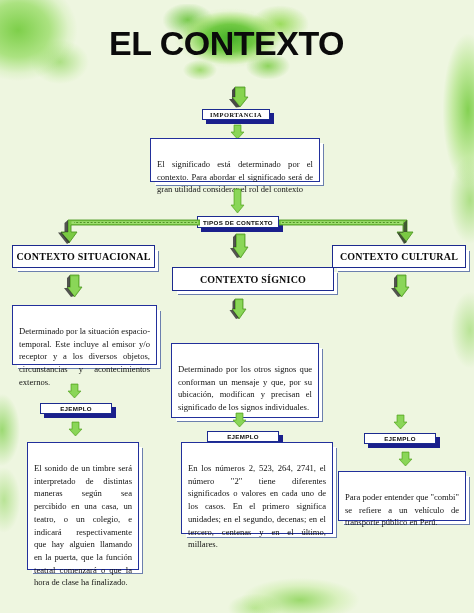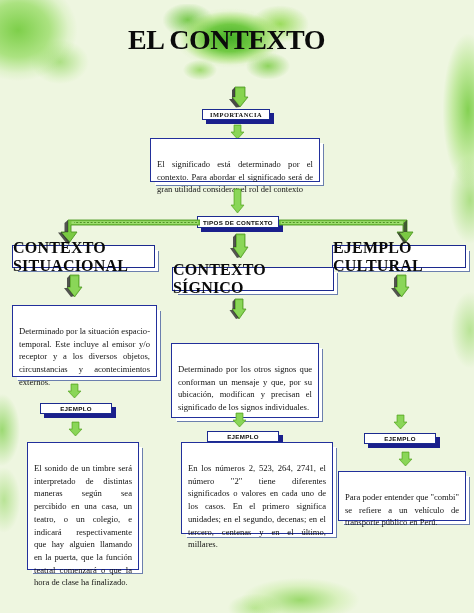--- a/index.html
+++ b/index.html
@@ -53,43 +53,43 @@
       radial-gradient(ellipse 26px 16px at 108px 62px, rgba(110,200,50,0.75) 0%, rgba(238,246,224,0) 85%),
       radial-gradient(ellipse 20px 12px at 40px 66px, rgba(120,205,55,0.65) 0%, rgba(238,246,224,0) 85%);
     filter: blur(0.4px);
   }
   .title-text {
     position: absolute;
     left: 0;
     top: 20px;
     width: 453px;
     text-align: center;
-    font-family: Liberation Serif, serif;
+    font-family: Liberation Sans, sans-serif;
     font-weight: bold;
-    font-size: 28px;
+    font-size: 34px;
     letter-spacing: -0.5px;
     color: #0b0b0b;
   }
 
   
   .node {
     position: absolute;
     box-sizing: border-box;
     background: #ffffff;
     border: 1px solid #22309b;
     box-shadow: 4px 4px 0 -1px #ffffff, 5px 5px 0 -1px #6b7fae;
   }
   .node.heading {
     border: 1px solid #1c2a8e;
     display: flex;
     align-items: center;
     justify-content: center;
     font-family: "Liberation Serif", serif;
     font-weight: bold;
-    font-size: 16px;
+    font-size: 10px;
     color: #0a0a0a;
     letter-spacing: 0.2px;
   }
   .node.body {
     padding: 19px 6px 4px 6px;
     font-family: "Liberation Serif", serif;
     font-size: 8.6px;
     line-height: 1.48;
     color: #131313;
     text-align: justify;
@@ -187,21 +187,21 @@
   <div class="node heading" style="left:12px; top:245px; width:143px; height:23px;">CONTEXTO SITUACIONAL</div>
 
   <div class="arrow" style="left:62px; top:274px;">
     <svg width="22" height="24" viewBox="0 0 22 24">
       <path d="M8 1 L17 1 L17 13 L20 13 L12.5 23 L5 13 L8 13 Z" fill="#7ac943" stroke="#4f9a24" stroke-width="0.8"></path>
       <path d="M8 1 L5 4 L5 14 L2 14 L9 23 L12 22 L5 13 L8 13 Z" fill="#2b2b2b" opacity="0.8"></path>
       <path d="M9 2.4 L16 2.4 L16 13.7 L18.4 13.7 L12.5 21.6 L6.6 13.7 L9 13.7 Z" fill="#8ad658"></path>
     </svg>
   </div>
 
-  <div class="node body" style="left:12px; top:305px; width:145px; height:72px;">Determinado por la situación espacio-temporal. Este incluye al emisor y/o receptor y a los diversos objetos, circunstancias y acontecimientos externos.</div>
+  <div class="node body" style="left:12px; top:305px; width:145px; height:60px;">Determinado por la situación espacio-temporal. Este incluye al emisor y/o receptor y a los diversos objetos, circunstancias y acontecimientos externos.</div>
 
   <div class="arrow" style="left:65px; top:383px;">
     <svg width="18" height="16" viewBox="0 0 18 16">
       <path d="M6 1 L13 1 L13 8 L16 8 L9.5 15 L3 8 L6 8 Z" fill="#7ac943" stroke="#5ca62c" stroke-width="0.7"></path>
       <path d="M6.8 2 L12.2 2 L12.2 8.7 L14.6 8.7 L9.5 14 L4.4 8.7 L6.8 8.7 Z" fill="#8ad658"></path>
     </svg>
   </div>
 
   <div class="chip" style="left:40px; top:403px; width:72px; height:11px;">EJEMPLO</div>
 
@@ -245,21 +245,21 @@
 
   <div class="arrow" style="left:247px; top:449px;">
     <svg width="18" height="16" viewBox="0 0 18 16">
       <path d="M6 1 L13 1 L13 8 L16 8 L9.5 15 L3 8 L6 8 Z" fill="#7ac943" stroke="#5ca62c" stroke-width="0.7"></path>
       <path d="M6.8 2 L12.2 2 L12.2 8.7 L14.6 8.7 L9.5 14 L4.4 8.7 L6.8 8.7 Z" fill="#8ad658"></path>
     </svg>
   </div>
 
   <div class="node body" style="left:181px; top:442px; width:152px; height:92px;">En los números 2, 523, 264, 2741, el número "2" tiene diferentes significados o valores en cada uno de los casos. En el primero significa unidades; en el segundo, decenas; en el tercero, centenas y en el último, millares.</div>
 
-  <div class="node heading" style="left:332px; top:245px; width:134px; height:23px;">EJEMPLO CULTURAL</div>
+  <div class="node heading" style="left:332px; top:245px; width:134px; height:23px;">CONTEXTO CULTURAL</div>
 
   <div class="arrow" style="left:389px; top:274px;">
     <svg width="22" height="24" viewBox="0 0 22 24">
       <path d="M8 1 L17 1 L17 13 L20 13 L12.5 23 L5 13 L8 13 Z" fill="#7ac943" stroke="#4f9a24" stroke-width="0.8"></path>
       <path d="M8 1 L5 4 L5 14 L2 14 L9 23 L12 22 L5 13 L8 13 Z" fill="#2b2b2b" opacity="0.8"></path>
       <path d="M9 2.4 L16 2.4 L16 13.7 L18.4 13.7 L12.5 21.6 L6.6 13.7 L9 13.7 Z" fill="#8ad658"></path>
     </svg>
   </div>
 
 

